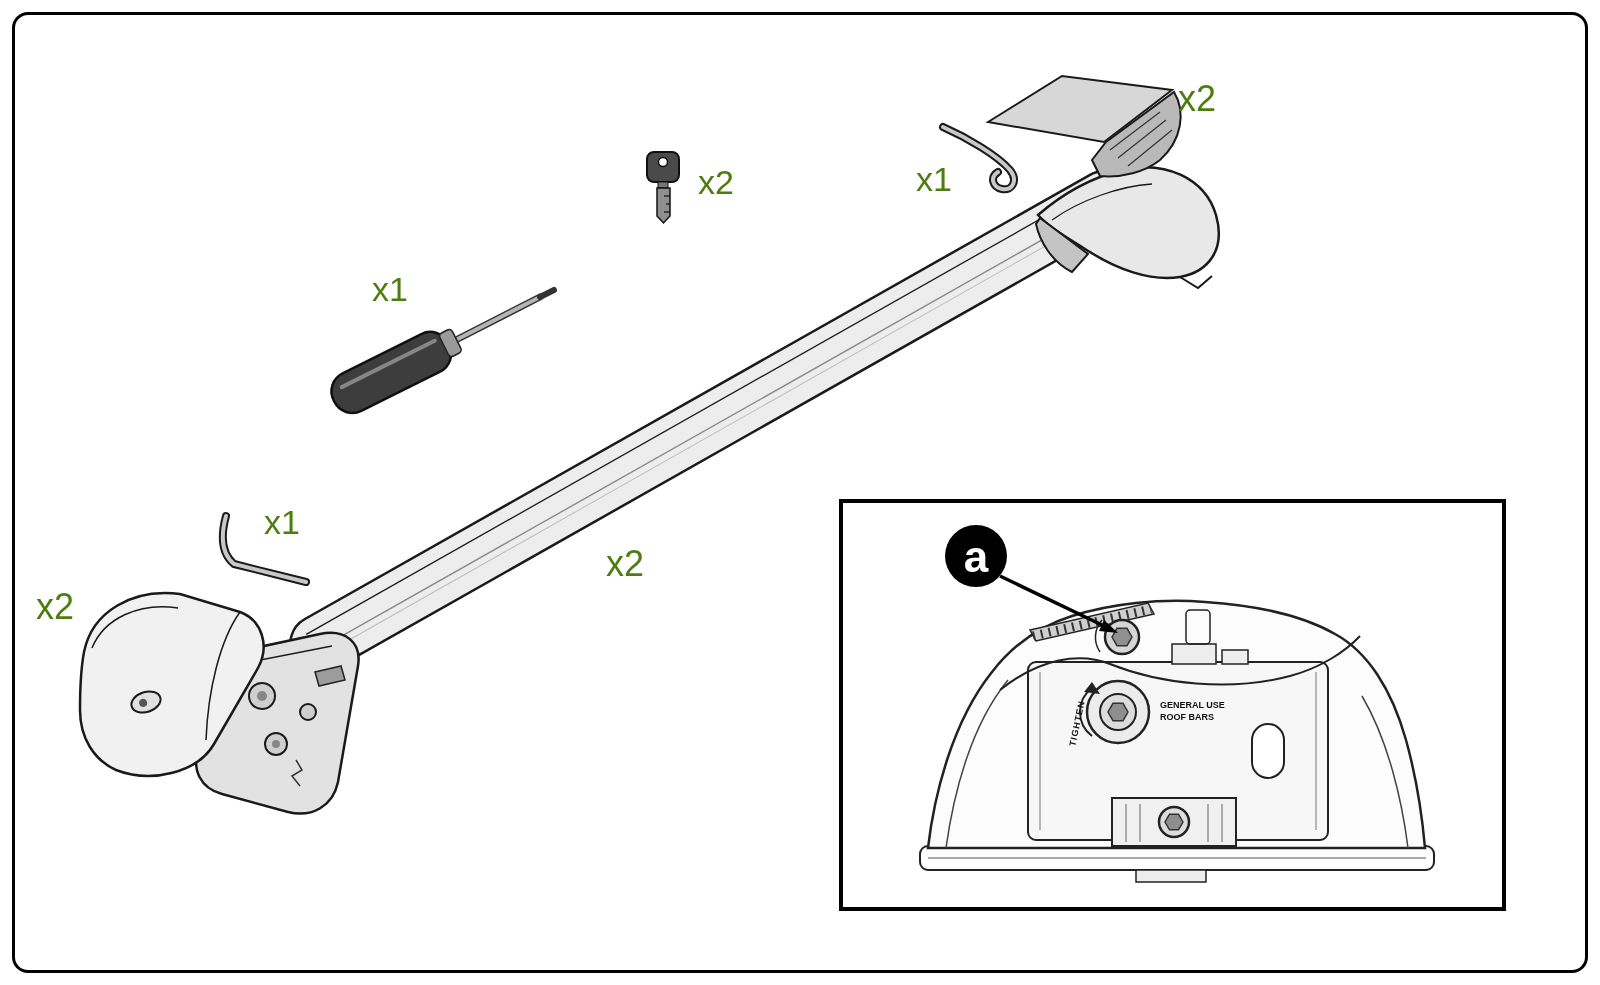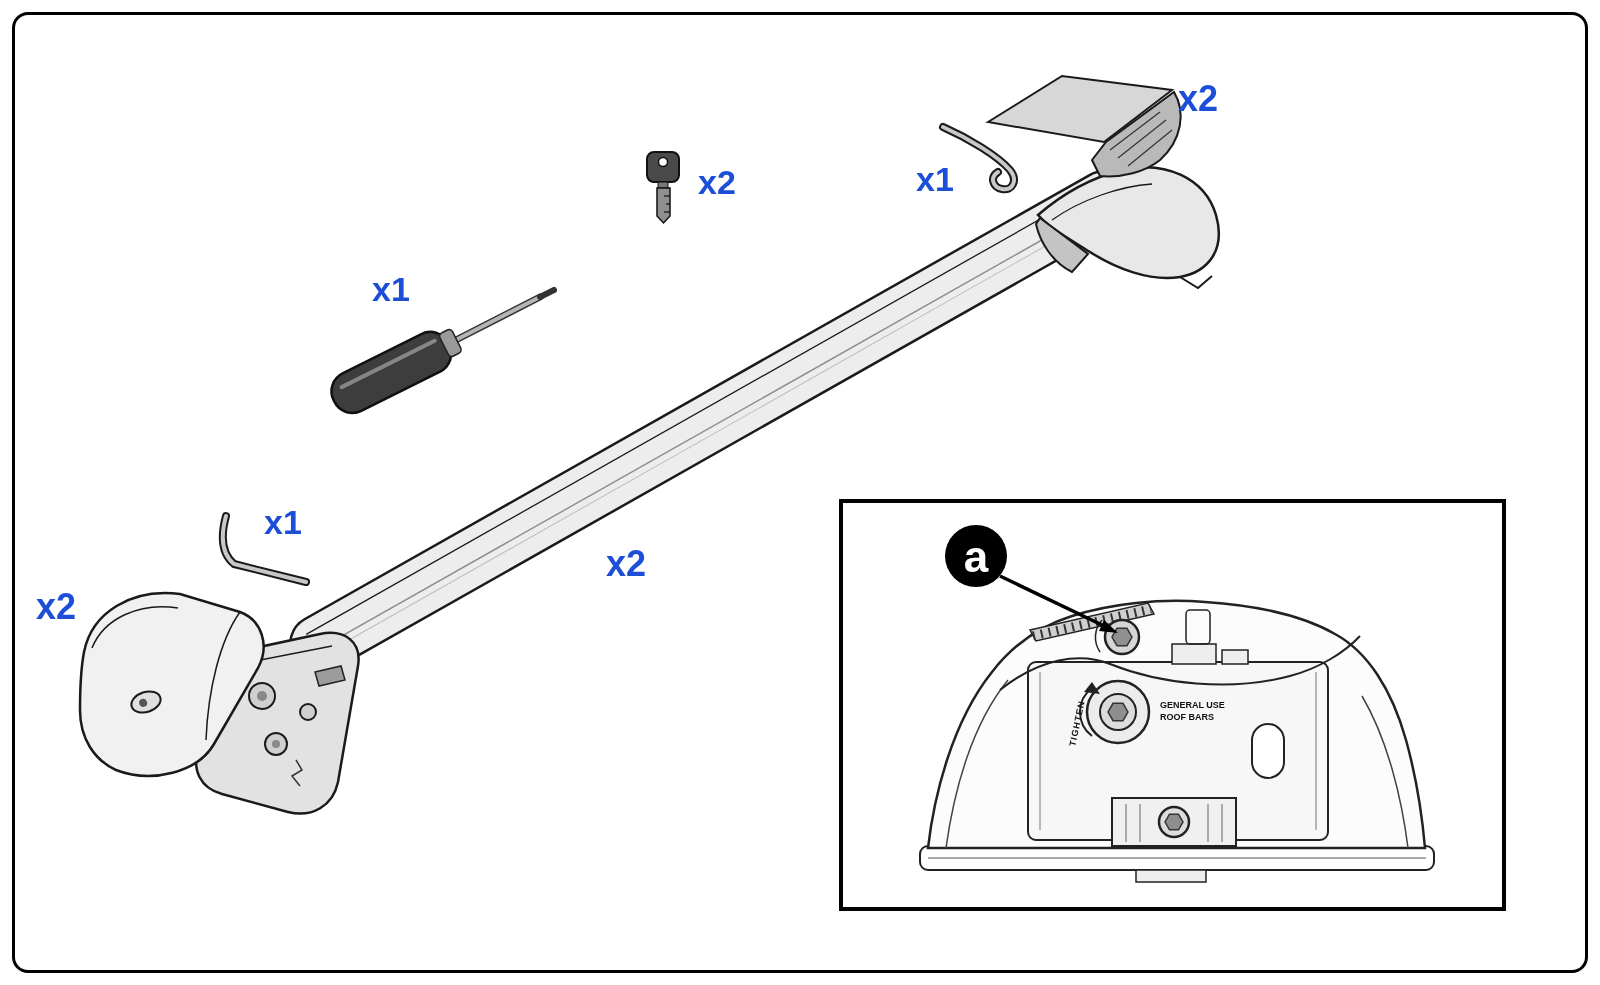--- a/index.html
+++ b/index.html
@@ -1,21 +1,21 @@
 <!DOCTYPE html>
 <html><head>
 <meta charset="utf-8">
 <style>
   html,body{margin:0;padding:0;background:#fff;}
   .page{position:relative;width:1600px;height:985px;background:#ffffff;overflow:hidden;
         font-family:"Liberation Sans",sans-serif;}
   .frame{position:absolute;left:12px;top:12px;right:12px;bottom:12px;
          border:3px solid #000;border-radius:16px;pointer-events:none;}
   .art{position:absolute;left:0;top:0;width:1600px;height:985px;}
-  .qty{position:absolute;font-weight:700;font-size:36px;color:#1d4ed8;letter-spacing:0;}
+  .qty{position:absolute;font-weight:400;font-size:36px;color:#4d7c0f;letter-spacing:0;}
   svg text{font-family:"Liberation Sans",sans-serif;}
 </style>
 </head>
 <body>
 
 <div class="page">
 
   <svg class="art" viewBox="0 0 1600 985">
 
     <g transform="rotate(-29.5 710 422)">

